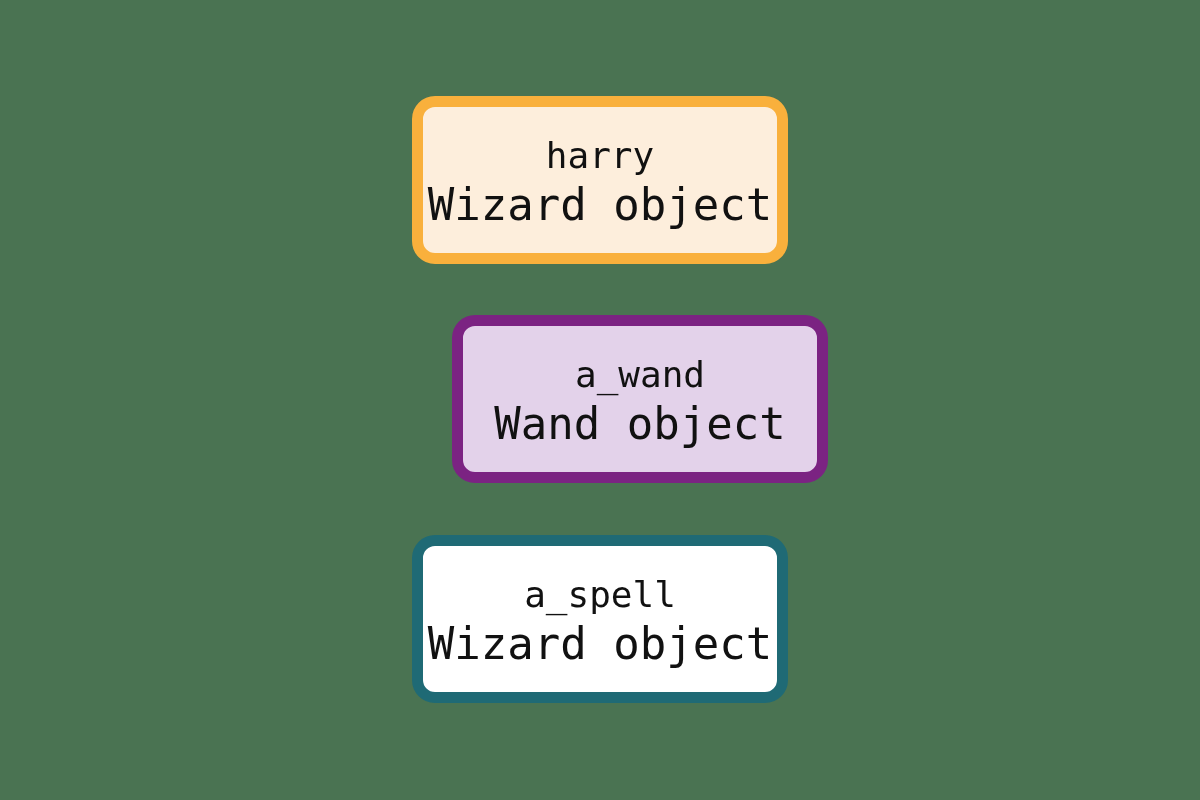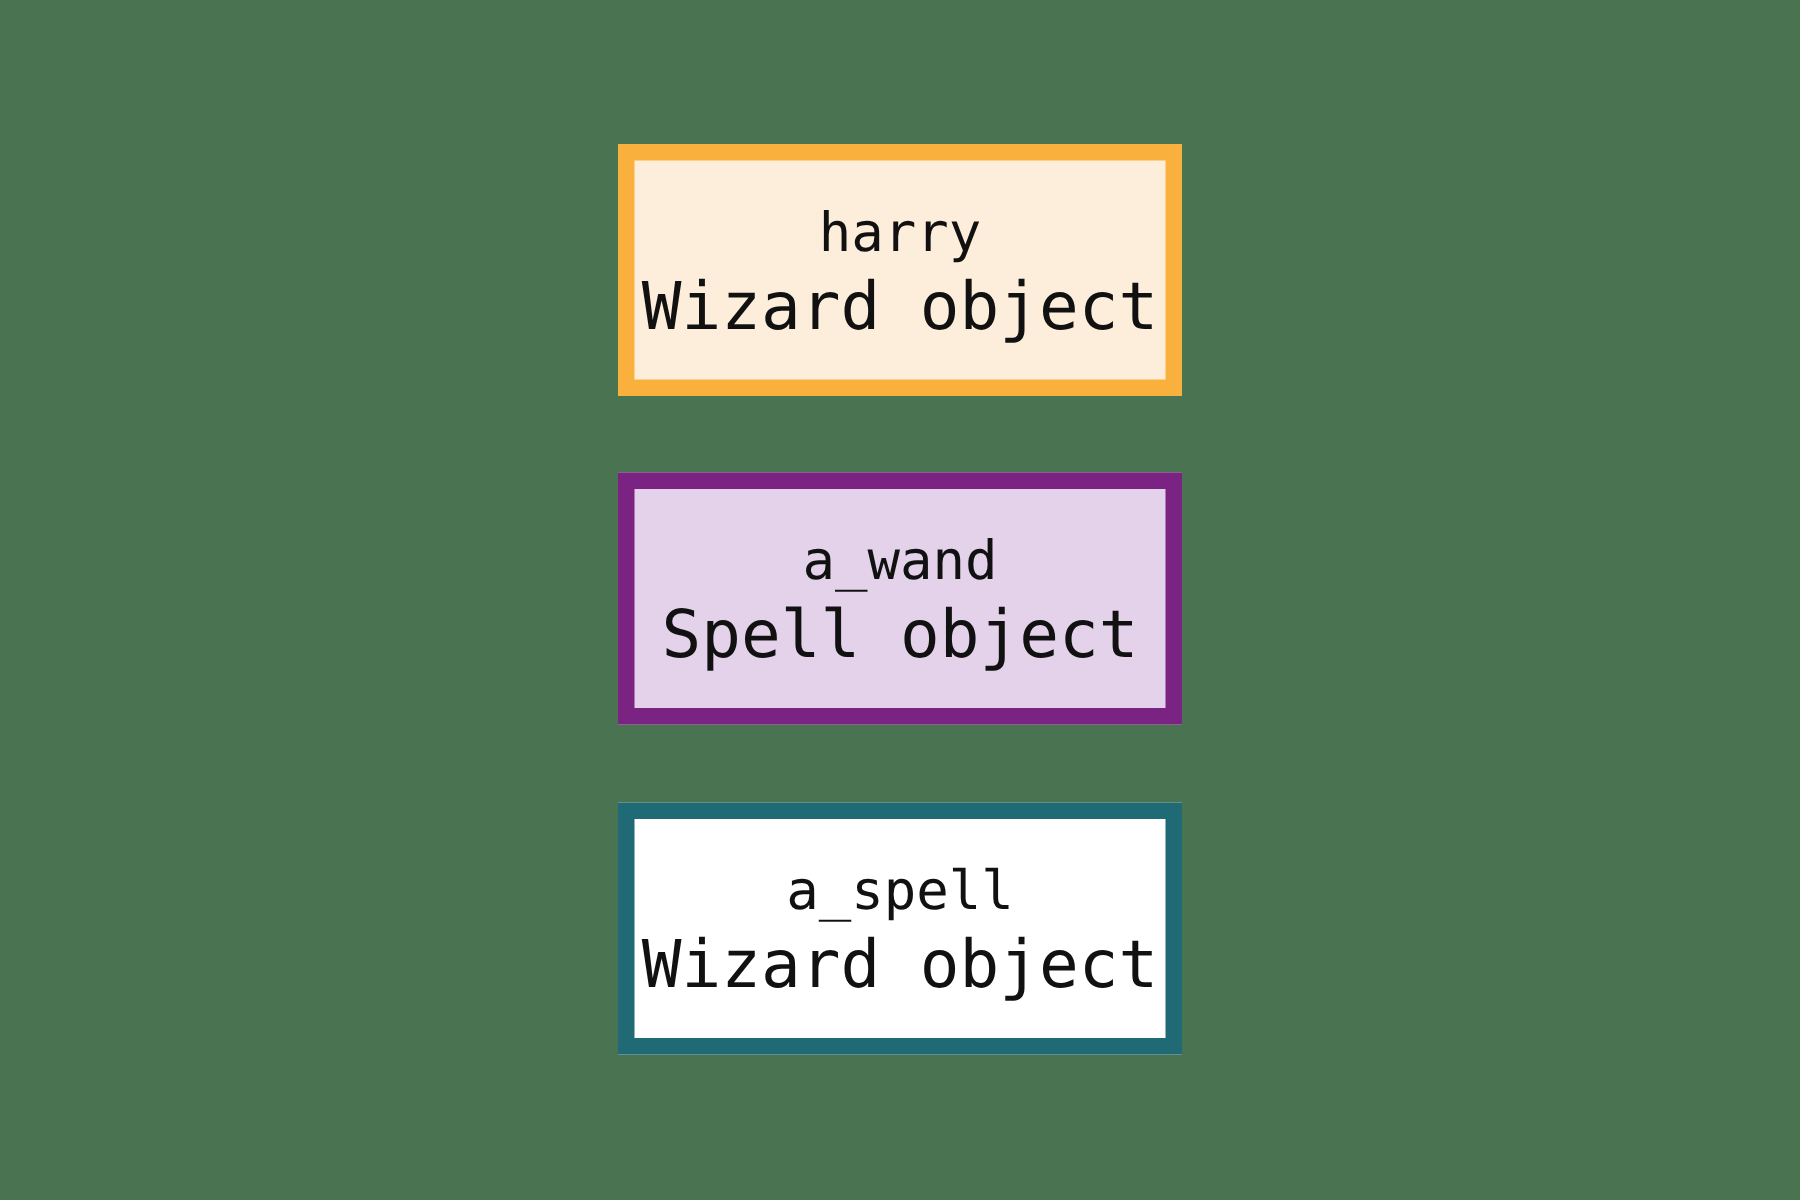--- a/index.html
+++ b/index.html
@@ -22,20 +22,21 @@
   .object-box {
     position: absolute;
     left: 412px;
     width: 376px;
     height: 168px;
     box-sizing: border-box;
     display: flex;
     flex-direction: column;
     align-items: center;
     justify-content: center;
+    border-radius: 23px;
   }
   .object-box .box-inner {
     width: 100%;
     height: 100%;
     box-sizing: border-box;
     display: flex;
     flex-direction: column;
     align-items: center;
     justify-content: center;
     gap: 0px;
@@ -50,39 +51,39 @@
     text-align: center;
   }
   .box-line.name-line {
     font-size: 36px;
   }
   .box-line.type-line {
     font-size: 44px;
   }
   
   #box-harry  { top: 96px; }
-  #box-a_wand { top: 315px; }
+  #box-a_wand { top: 315px; margin-left: 40px; }
   #box-a_spell{ top: 535px; }
 </style>
 </head>
 <body style="background: rgb(74, 115, 82);">
 
 <div id="diagram-canvas" style="background: rgb(74, 115, 82);">
 
   <div class="object-box" id="box-harry" style="border: 11px solid rgb(249, 176, 60); background: rgb(253, 238, 220); left: 412px; top: 96px; width: 376px; height: 168px; color: rgb(17, 17, 17);">
     <div class="box-inner">
       <div class="box-line name-line">harry</div>
       <div class="box-line type-line">Wizard object</div>
     </div>
   </div>
 
   <div class="object-box" id="box-a_wand" style="border: 11px solid rgb(123, 35, 130); background: rgb(227, 210, 234); left: 412px; top: 315px; width: 376px; height: 168px; color: rgb(17, 17, 17);">
     <div class="box-inner">
       <div class="box-line name-line">a_wand</div>
-      <div class="box-line type-line">Spell object</div>
+      <div class="box-line type-line">Wand object</div>
     </div>
   </div>
 
   <div class="object-box" id="box-a_spell" style="border: 11px solid rgb(31, 106, 117); background: #ffffff; left: 412px; top: 535px; width: 376px; height: 168px; color: rgb(17, 17, 17);">
     <div class="box-inner">
       <div class="box-line name-line">a_spell</div>
       <div class="box-line type-line">Wizard object</div>
     </div>
   </div>
 

